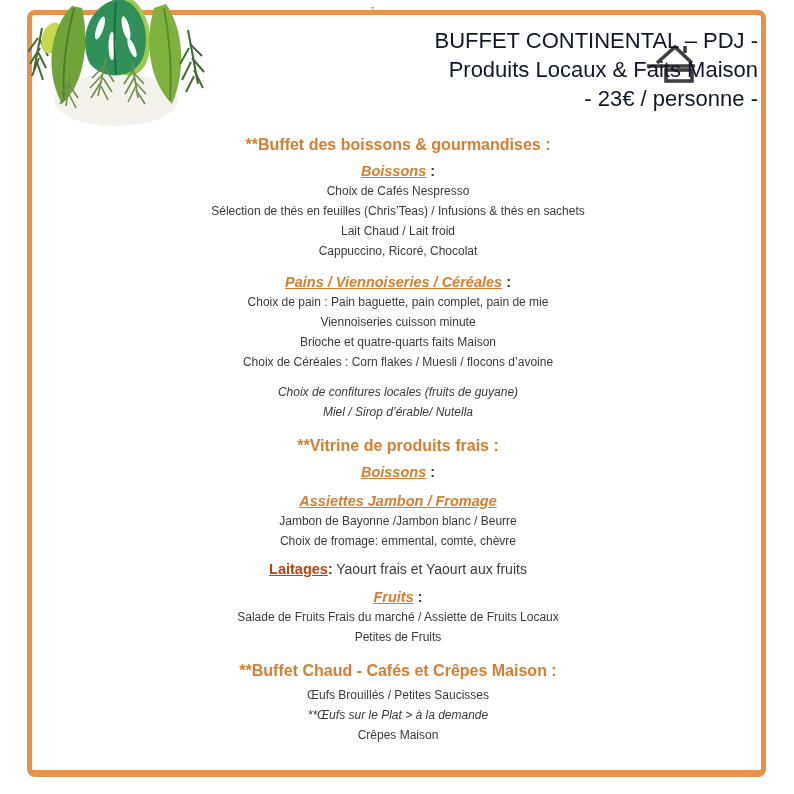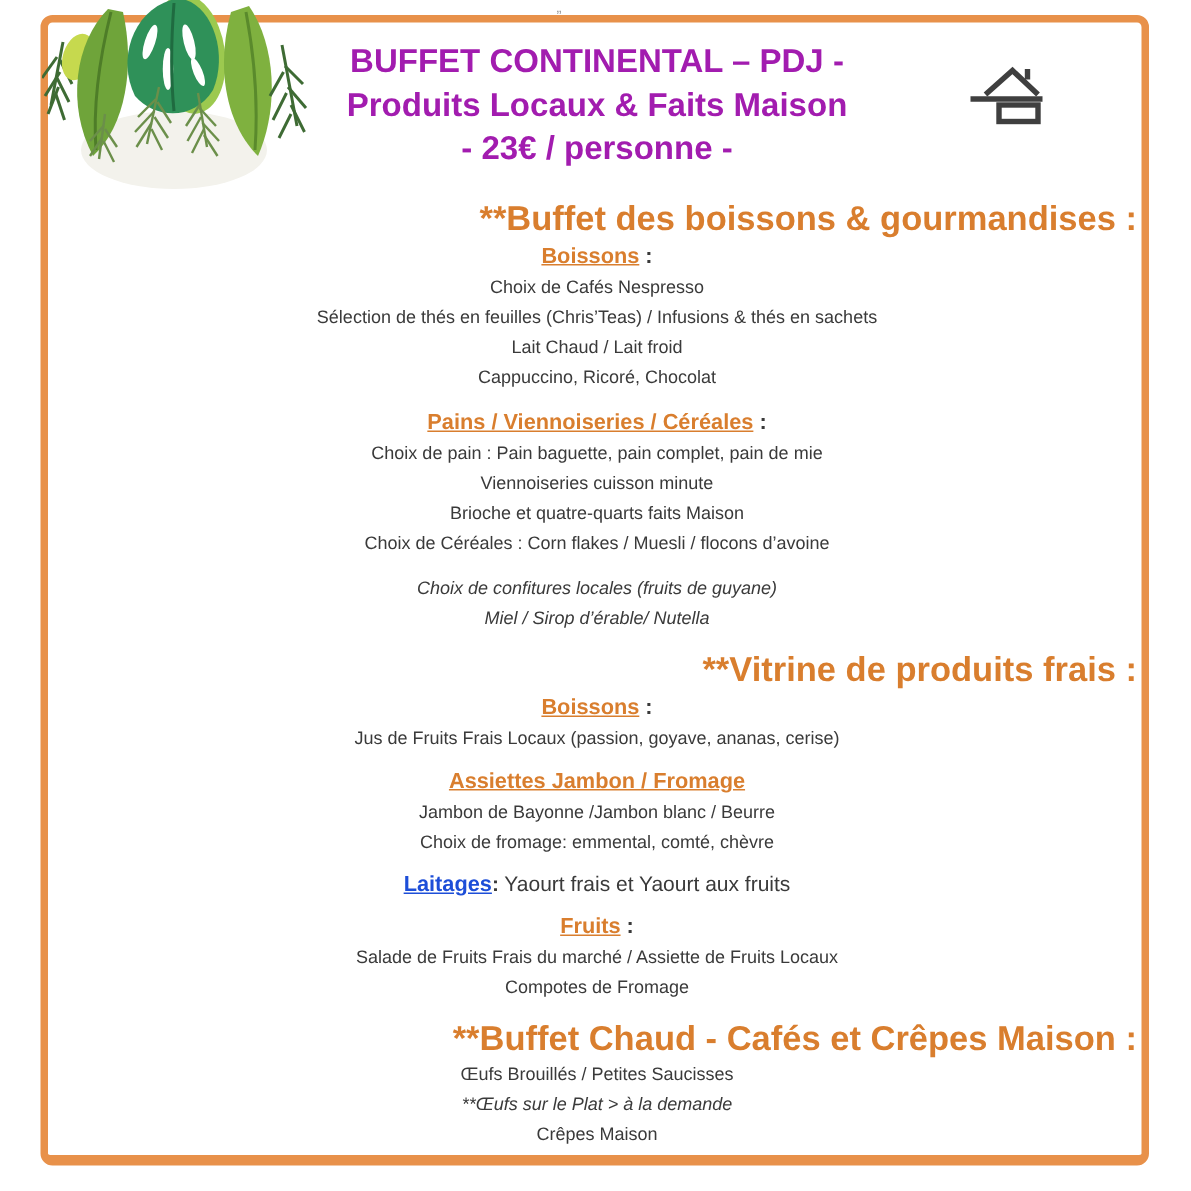--- a/index.html
+++ b/index.html
@@ -53,59 +53,59 @@
   .content {
     position: absolute;
     left: 38px;
     top: 26px;
     width: 720px;
     text-align: center;
     z-index: 2;
     color: #3a3a3a;
   }
   .title-line {
-    color: #a21caf;
-    font-weight: bold;
+    color: #0f172a;
+    font-weight: normal;
     font-size: 22px;
     line-height: 29px;
+    text-align: right;
   }
   .h1 {
     color: #D97E2E;
     font-weight: bold;
-    font-size: 23px;
+    font-size: 16px;
     line-height: 28px;
-    text-align: right;
   }
   .h1.mt { margin-top: 18px; }
   .sub {
     color: #D97E2E;
     font-weight: bold;
     font-size: 14.5px;
     line-height: 19px;
     margin-top: 3px;
   }
-  .sub .lbl { text-decoration: underline; }
+  .sub .lbl { text-decoration: underline; font-style: italic; }
   .sub .colon { color: #3a3a3a; }
   .line {
     font-size: 12px;
     line-height: 20px;
     color: #3a3a3a;
   }
   .italic { font-style: italic; }
   .mt12 { margin-top: 12px; }
   .mt10 { margin-top: 10px; }
   .mt9  { margin-top: 9px; }
   .mt8  { margin-top: 8px; }
   .inline-sub {
     font-size: 14px;
     line-height: 20px;
     color: #3a3a3a;
   }
   .inline-sub .lbl {
-    color: #1d4ed8;
+    color: #c2410c;
     font-weight: bold;
     font-size: 14.5px;
     text-decoration: underline;
   }
   .inline-sub .colon { font-weight: bold; color: #3a3a3a; }
 </style>
 </head>
 <body>
 
 <div class="page">
@@ -219,37 +219,36 @@
       <div class="line italic mt10">Choix de confitures locales (fruits de guyane)</div>
       <div class="line italic">Miel / Sirop d’érable/ Nutella</div>
     </div>
 
     <div>
       <div class="h1 mt10">**Vitrine de produits frais :</div>
 
       <div class="sub">
         <span class="lbl">Boissons</span><span class="colon"> :</span>
       </div>
-      <div class="line">Jus de Fruits Frais Locaux (passion, goyave, ananas, cerise)</div>
 
       <div class="sub mt10">
         <span class="lbl">Assiettes Jambon / Fromage</span>
       </div>
       <div class="line">Jambon de Bayonne /Jambon blanc / Beurre</div>
       <div class="line">Choix de fromage: emmental, comté, chèvre</div>
 
       <div class="inline-sub mt8">
         <span class="lbl">Laitages</span><span class="colon">:</span><span> Yaourt frais et Yaourt aux fruits</span>
       </div>
 
       <div class="sub mt9">
         <span class="lbl">Fruits</span><span class="colon"> :</span>
       </div>
       <div class="line">Salade de Fruits Frais du marché / Assiette de Fruits Locaux</div>
-      <div class="line">Compotes de Fromage</div>
+      <div class="line">Petites de Fruits</div>
     </div>
 
     <div>
       <div class="h1 mt10">**Buffet Chaud - Cafés et Crêpes Maison :</div>
       <div class="line">Œufs Brouillés / Petites Saucisses</div>
       <div class="line italic">**Œufs sur le Plat &gt; à la demande</div>
       <div class="line">Crêpes Maison</div>
     </div>
 
   </div>

